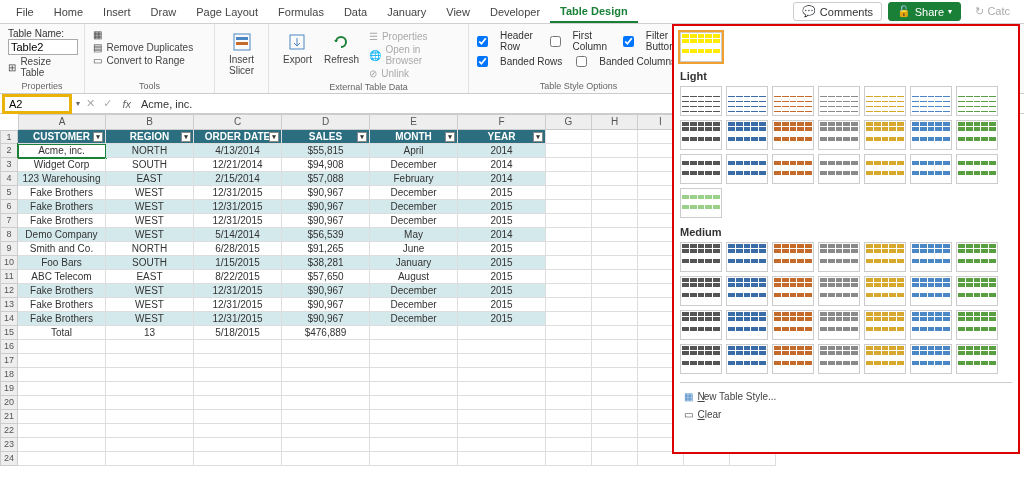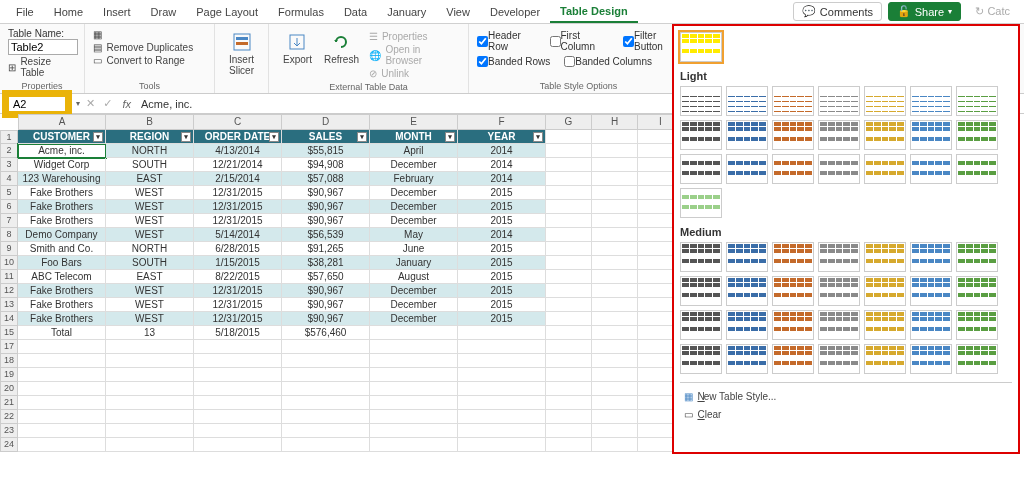--- a/index.html
+++ b/index.html
@@ -20,26 +20,26 @@
 .group-label { font-size:9px; color:#666; text-align:center; margin-top:auto; }
 .props { width:85px; }
 .props input { width:70px; font-size:11px; border:1px solid #aaa; padding:1px 2px; }
 .small-link { font-size:10px; color:#444; display:flex; align-items:center; gap:4px; margin:1px 0; cursor:pointer; }
 .tools { width:130px; }
 .bigbtn { display:flex; flex-direction:column; align-items:center; font-size:10px; color:#444; padding:2px 6px; cursor:pointer; }
 .icon24 { width:24px; height:24px; display:flex; align-items:center; justify-content:center; }
 .ext-table { width:200px; display:flex; }
 .tso { width:220px; padding-top:4px; }
 .chkrow { display:flex; gap:14px; margin:2px 0; }
-.chk { display:flex; align-items:center; gap:0; font-size:10px;justify-content:center; }
+.chk { display:flex; align-items:center; gap:12px; font-size:10px;justify-content:center; }
 .chk input { width:11px; height:11px; }
 
 
 .fbar { display:flex; align-items:center; height:20px; border-bottom:1px solid #ccc; }
-.namebox { width:70px; border:7px solid #eab308; font-size:11px; padding:1px 4px; margin:0 2px; }
+.namebox { width:70px; border:3px solid #eab308; font-size:11px; padding:1px 4px; margin:0 2px; }
 .fx { padding:0 6px; font-style:italic; color:#666; }
 .fval { flex:1; padding:1px 4px; font-size:11px; }
 
 
 .grid { position:relative; }
 .colhdr-row { display:flex; margin-left:18px; }
 .colhdr { width:46px; height:16px; background:#eee; border:1px solid #ccc; border-left:none; text-align:center; font-size:10px; color:#555; line-height:14px; }
 .colhdr:first-child { border-left:1px solid #ccc; }
 .colhdr.wide { width:88px; }
 .rows { }
@@ -416,21 +416,35 @@
         <div class="cell"></div>
         <div class="cell"></div>
         <div class="cell"></div>
         <div class="cell"></div>
       </div>
       <div class="row">
         <div class="rowhdr">15</div>
         <div class="cell wide">Total</div>
         <div class="cell wide">13</div>
         <div class="cell wide">5/18/2015</div>
-        <div class="cell wide">$576,460</div>
+        <div class="cell wide">$476,889</div>
+        <div class="cell wide"></div>
+        <div class="cell wide"></div>
+        <div class="cell"></div>
+        <div class="cell"></div>
+        <div class="cell"></div>
+        <div class="cell"></div>
+        <div class="cell"></div>
+      </div>
+      <div class="row">
+        <div class="rowhdr">16</div>
+        <div class="cell wide"></div>
+        <div class="cell wide"></div>
+        <div class="cell wide"></div>
+        <div class="cell wide"></div>
         <div class="cell wide"></div>
         <div class="cell wide"></div>
         <div class="cell"></div>
         <div class="cell"></div>
         <div class="cell"></div>
         <div class="cell"></div>
         <div class="cell"></div>
       </div>
       <div class="row">
         <div class="rowhdr">17</div>

